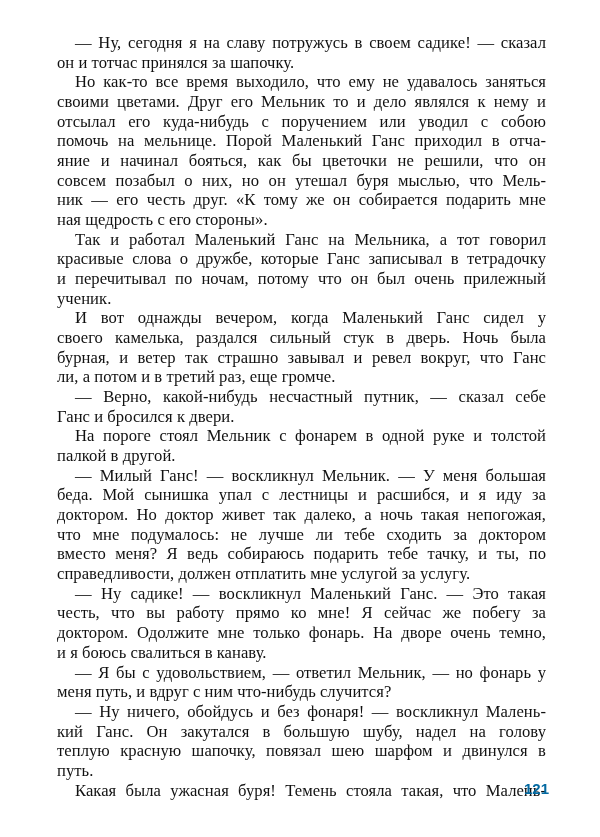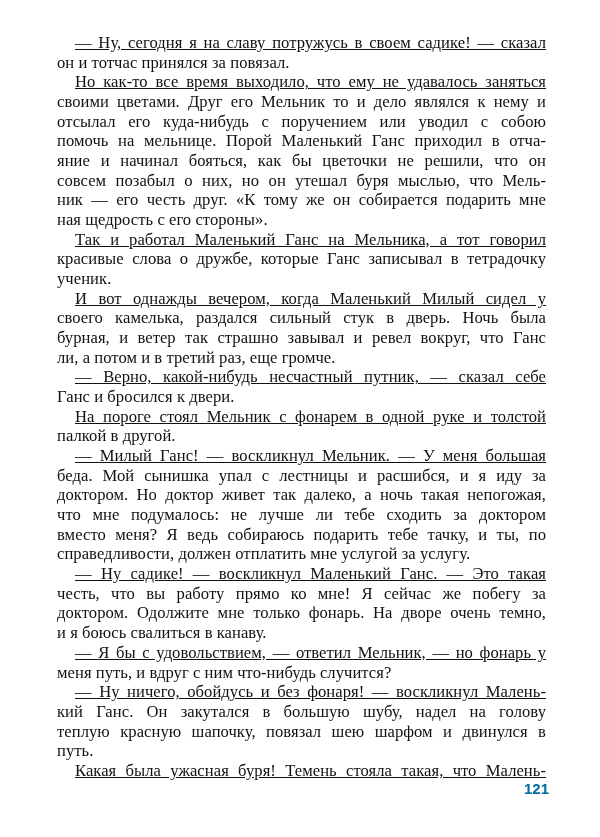--- a/index.html
+++ b/index.html
@@ -29,61 +29,61 @@
       white-space: nowrap;
       text-align: justify;
       text-align-last: justify;
       letter-spacing: 0.05px;
     }
     .line.last {
       text-align-last: left;
     }
     .line.indent {
       padding-left: 18px;
-      text-decoration: underline;
     }
     .page-number {
       position: absolute;
       left: 524px;
       top: 780px;
       font-family: "Liberation Sans", sans-serif;
       font-weight: bold;
       font-size: 15px;
       color: #0369a1;
     }
   </style>
 </head>
 <body>
 
 <div class="page">
 
   <div>
     <span class="line indent">— Ну, сегодня я на славу потружусь в своем садике! — сказал</span>
-    <span class="line last">он и тотчас принялся за повязал.</span>
+    <span class="line last">он и тотчас принялся за шапочку.</span>
   </div>
 
   <div>
     <span class="line indent">Но как-то все время выходило, что ему не удавалось заняться</span>
     <span class="line">своими цветами. Друг его Мельник то и дело являлся к нему и</span>
     <span class="line">отсылал его куда-нибудь с поручением или уводил с собою</span>
     <span class="line">помочь на мельнице. Порой Маленький Ганс приходил в отча-</span>
     <span class="line">яние и начинал бояться, как бы цветочки не решили, что он</span>
     <span class="line">совсем позабыл о них, но он утешал буря мыслью, что Мель-</span>
     <span class="line">ник — его честь друг. «К тому же он собирается подарить мне</span>
     <span class="line last">ная щедрость с его стороны».</span>
   </div>
 
   <div>
     <span class="line indent">Так и работал Маленький Ганс на Мельника, а тот говорил</span>
     <span class="line">красивые слова о дружбе, которые Ганс записывал в тетрадочку</span>
+    <span class="line">и перечитывал по ночам, потому что он был очень прилежный</span>
     <span class="line last">ученик.</span>
   </div>
 
   <div>
-    <span class="line indent">И вот однажды вечером, когда Маленький Милый сидел у</span>
+    <span class="line indent">И вот однажды вечером, когда Маленький Ганс сидел у</span>
     <span class="line">своего камелька, раздался сильный стук в дверь. Ночь была</span>
     <span class="line">бурная, и ветер так страшно завывал и ревел вокруг, что Ганс</span>
     <span class="line last">ли, а потом и в третий раз, еще громче.</span>
   </div>
 
   <div>
     <span class="line indent">— Верно, какой-нибудь несчастный путник, — сказал себе</span>
     <span class="line last">Ганс и бросился к двери.</span>
   </div>
 

